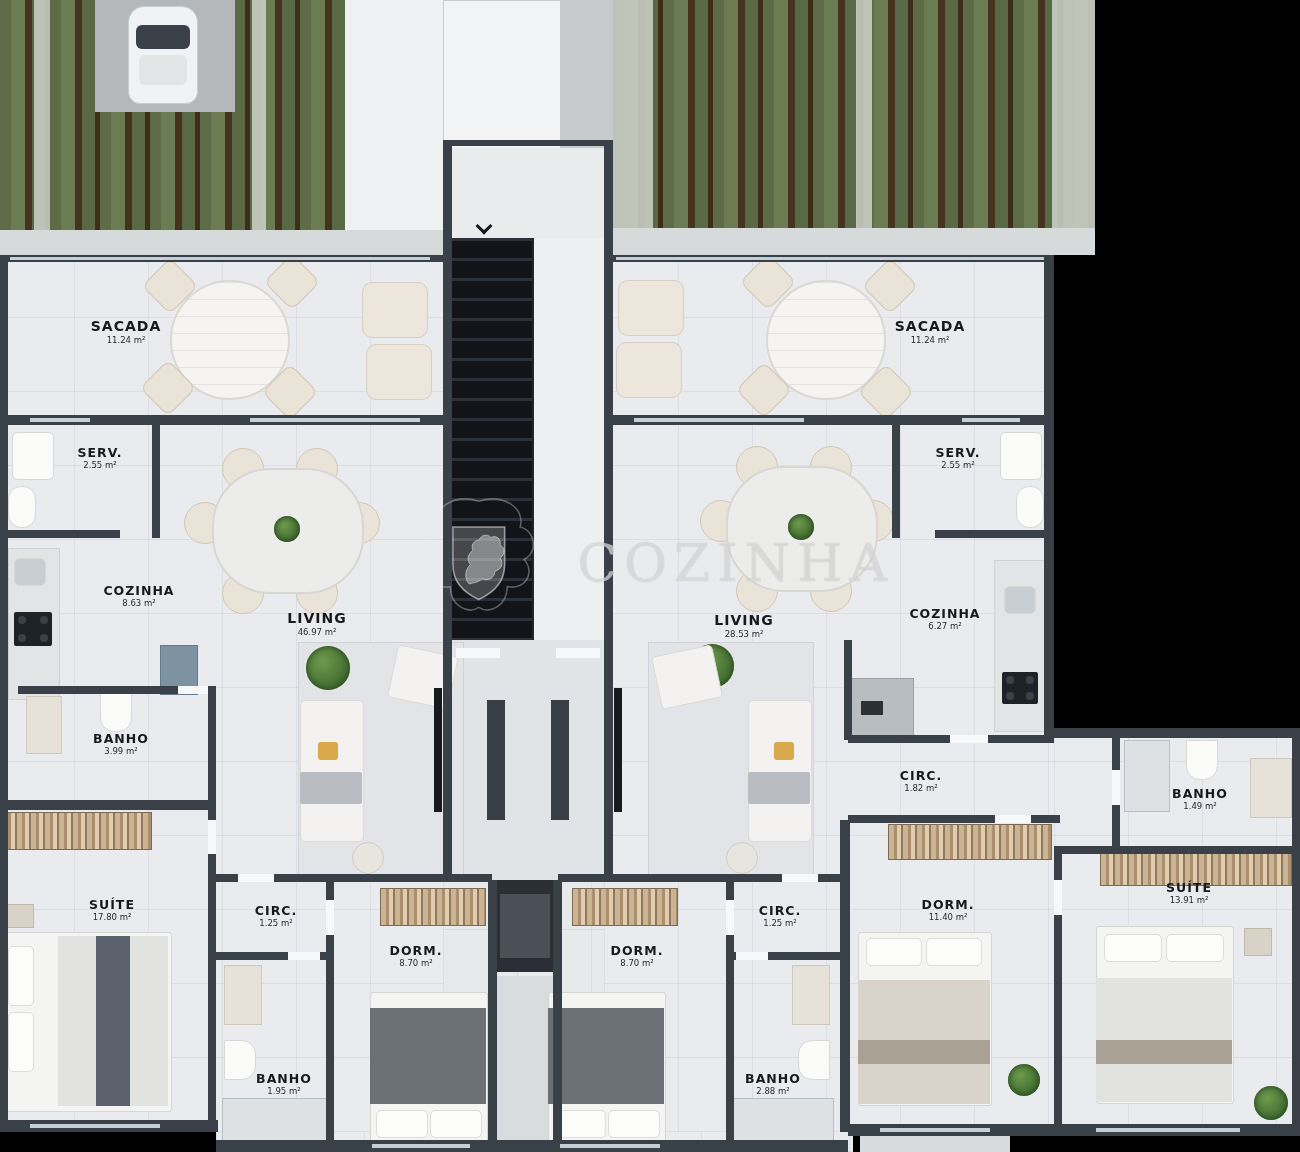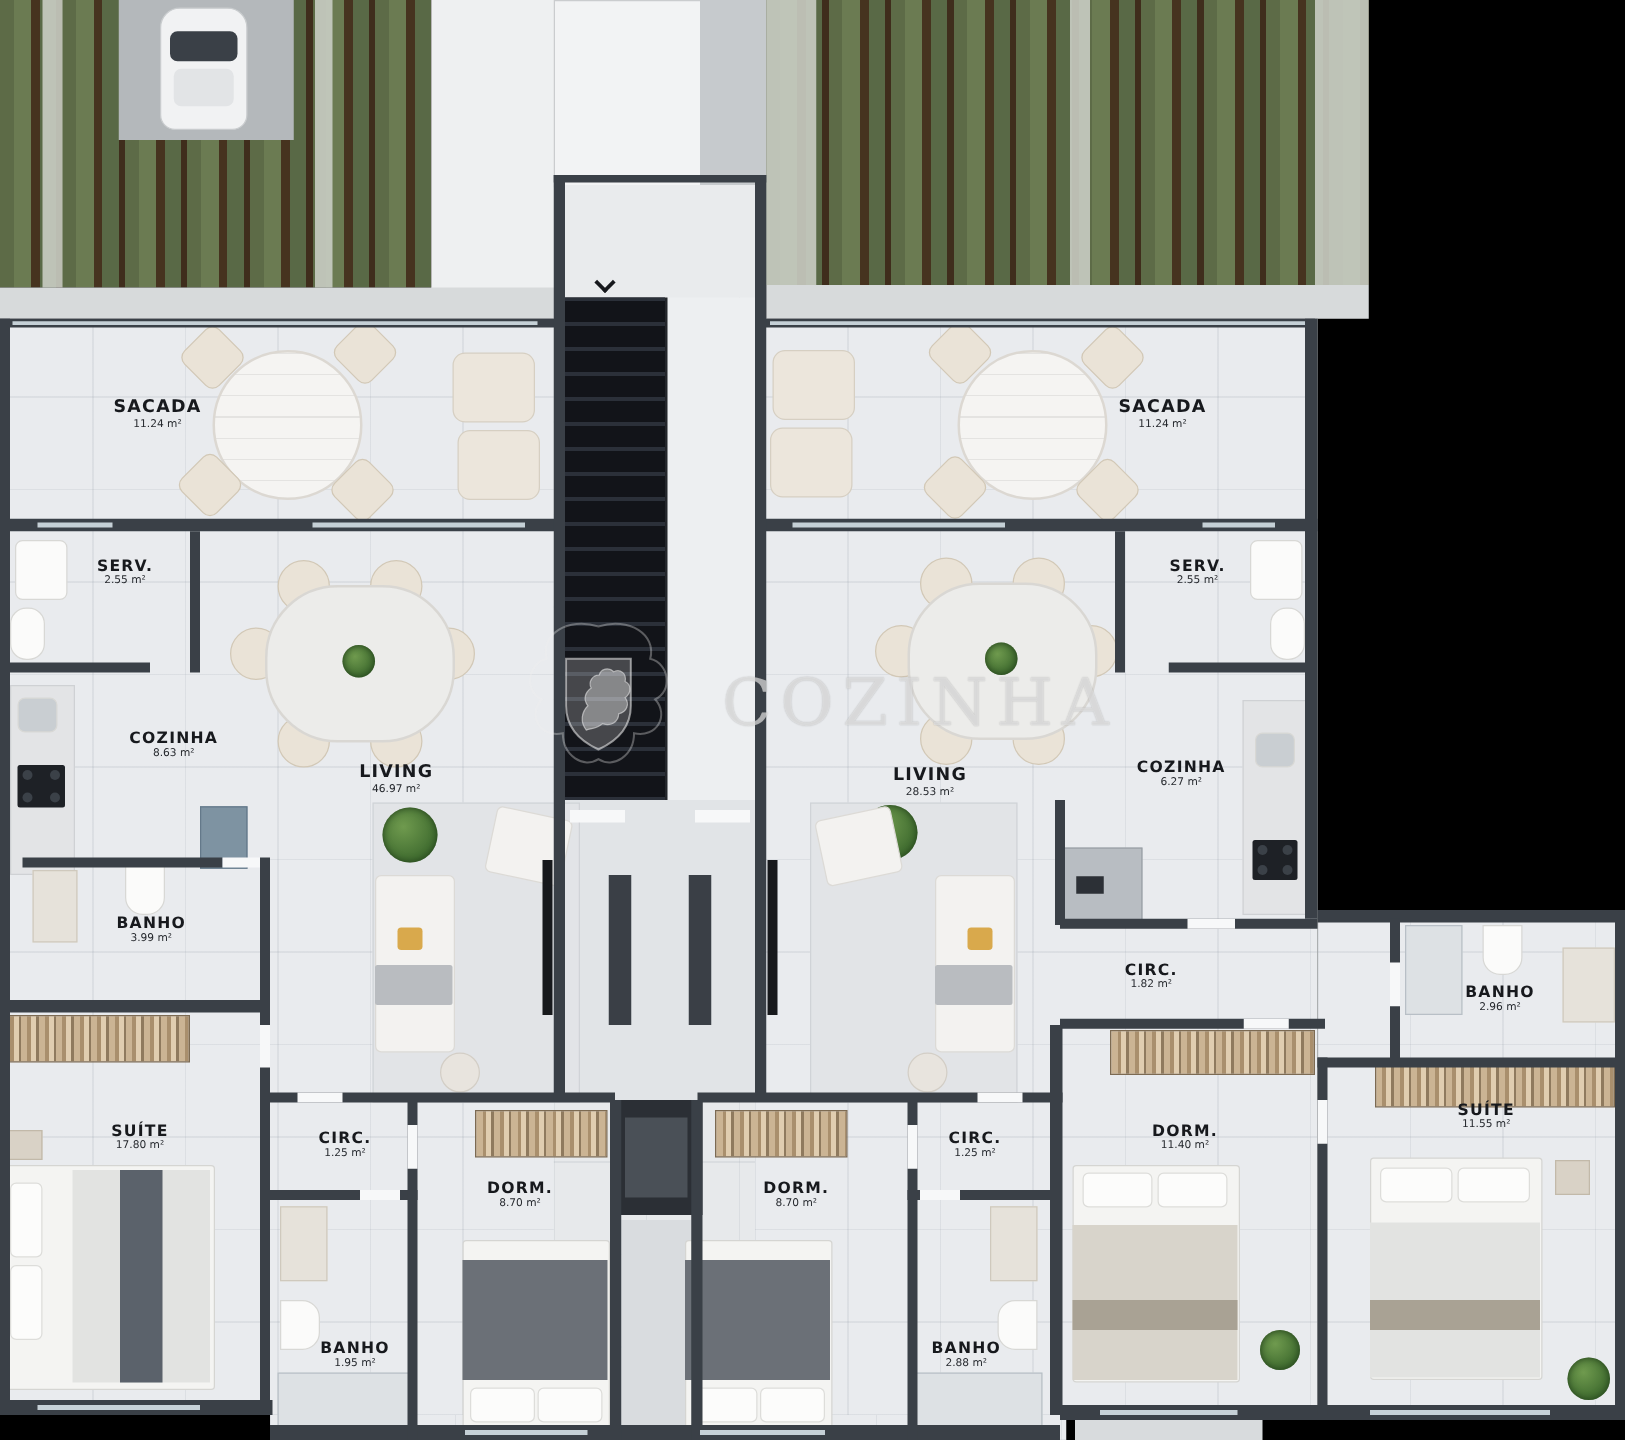--- a/index.html
+++ b/index.html
@@ -383,36 +383,36 @@
   <div class="label" style="left:945px;top:619px">
       <span class="nm">COZINHA</span>
       <span class="ar">6.27 m²</span>
     </div>
   <div class="label" style="left:921px;top:781px">
       <span class="nm">CIRC.</span>
       <span class="ar">1.82 m²</span>
     </div>
   <div class="label" style="left:1200px;top:799px">
       <span class="nm">BANHO</span>
-      <span class="ar">2.96 m²</span>
+      <span class="ar">1.49 m²</span>
     </div>
   <div class="label" style="left:780px;top:916px">
       <span class="nm">CIRC.</span>
       <span class="ar">1.25 m²</span>
     </div>
   <div class="label" style="left:637px;top:956px">
       <span class="nm">DORM.</span>
       <span class="ar">8.70 m²</span>
     </div>
   <div class="label" style="left:948px;top:910px">
       <span class="nm">DORM.</span>
       <span class="ar">11.40 m²</span>
     </div>
   <div class="label" style="left:1189px;top:893px">
       <span class="nm">SUÍTE</span>
-      <span class="ar">11.55 m²</span>
+      <span class="ar">13.91 m²</span>
     </div>
   <div class="label" style="left:773px;top:1084px">
       <span class="nm">BANHO</span>
       <span class="ar">2.88 m²</span>
     </div>
 
 </div>
 
 </body></html>

